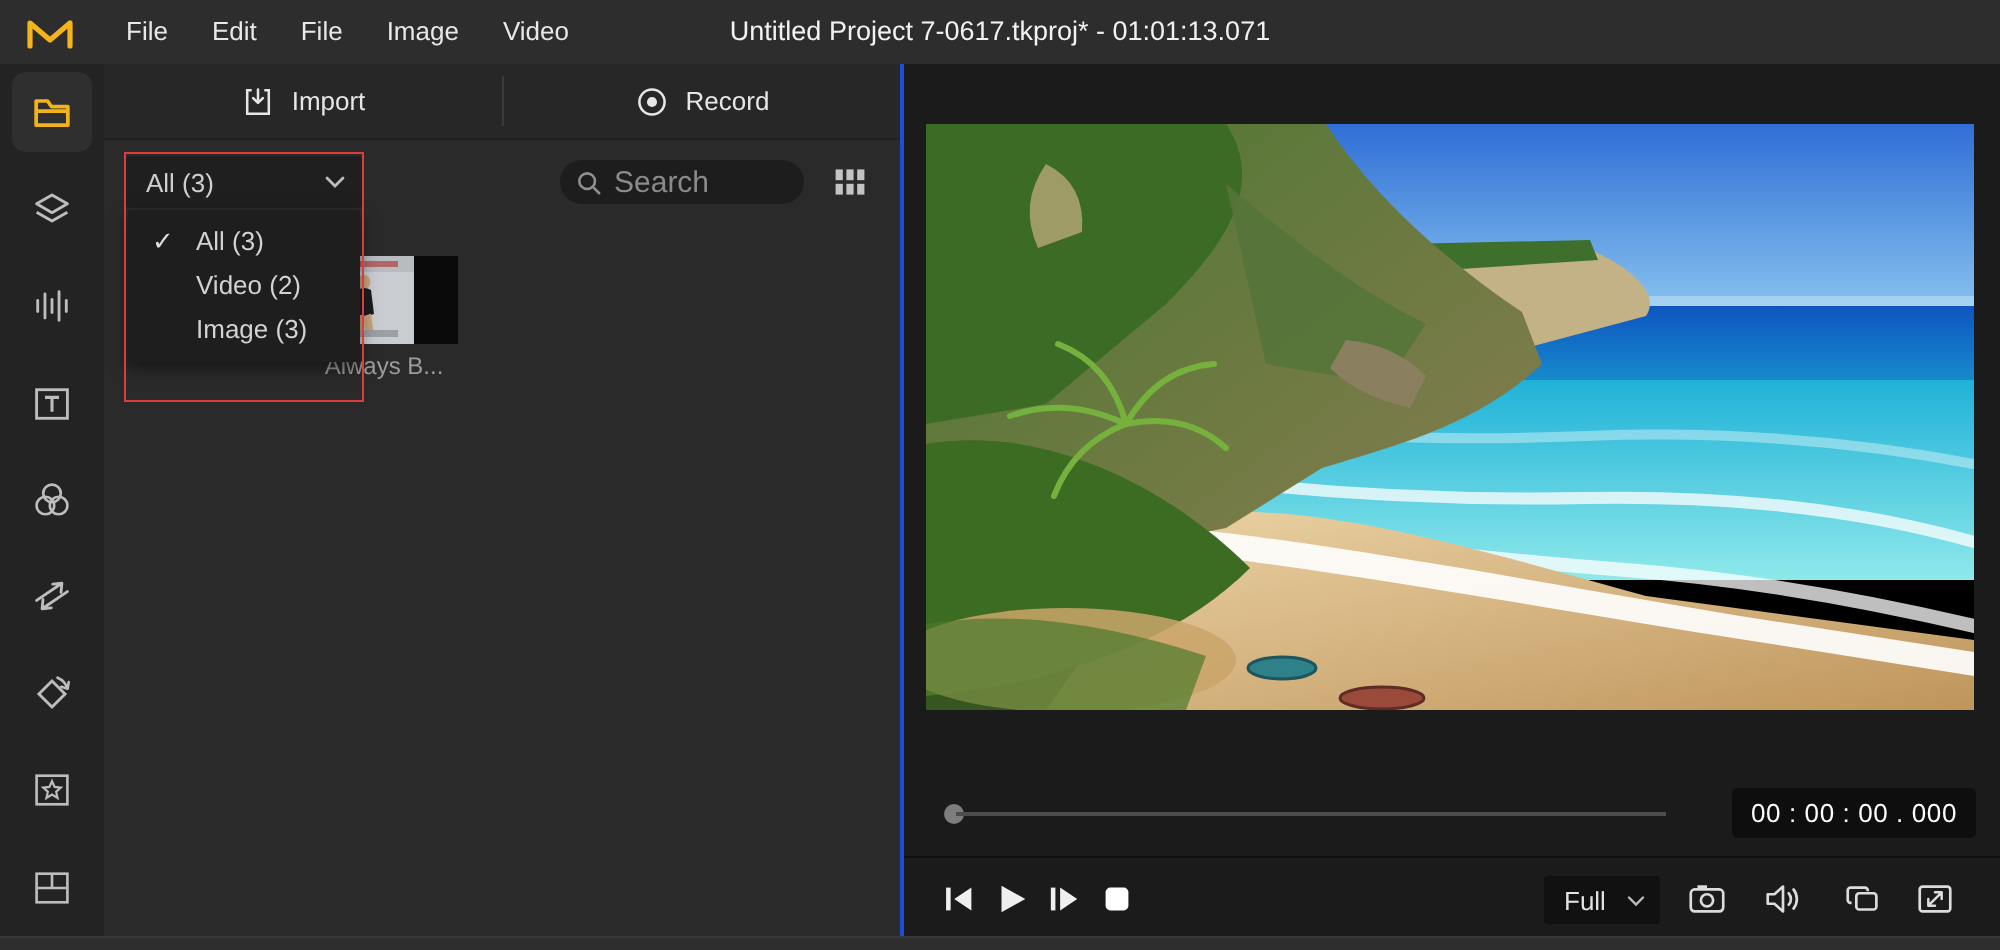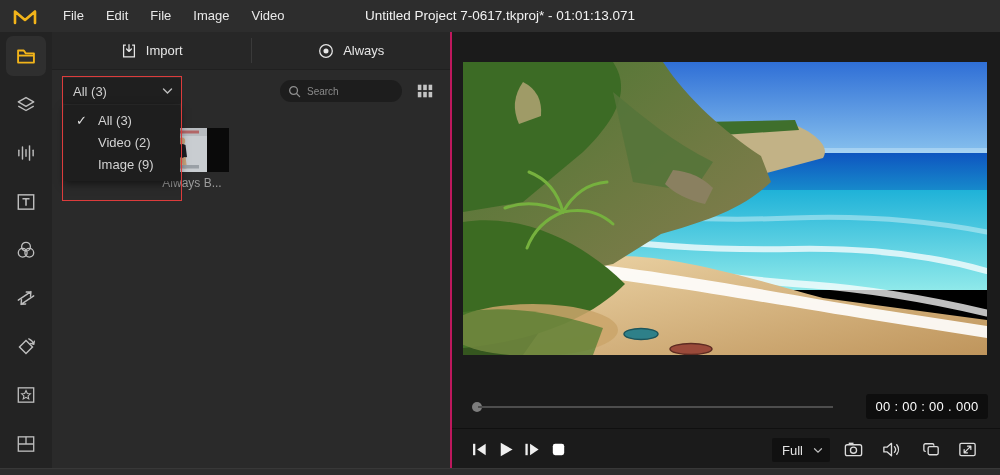--- a/index.html
+++ b/index.html
@@ -32,42 +32,42 @@
     display:flex; border-bottom:1px solid #202020; }
   .tab { flex:1; display:flex; align-items:center; justify-content:center; gap:8px;
     color:#e6e6e6; font-size:13px; }
   .tab-divider { width:1px; background:#3a3a3a; margin:6px 0; }
 
   .filter-btn { position:absolute; left:11px; top:46px; width:118px; height:26px; background:#1f1f1f;
     border-radius:2px; display:flex; align-items:center; color:#cfcfcf; font-size:13px; padding:0 8px 0 10px; }
   .filter-btn .lbl { flex:1; }
   .search-box { position:absolute; left:228px; top:48px; width:122px; height:22px; background:#1d1d1d;
     border-radius:11px; display:flex; align-items:center; padding:0 8px; }
-  .search-box input { background:transparent; border:none; outline:none; color:#bdbdbd; font-size:10px;
+  .search-box input { background:transparent; border:none; outline:none; color:#bdbdbd; font-size:15px;
     width:86px; margin-left:6px; font-family:"Liberation Sans",sans-serif; }
   .search-box input::placeholder { color:#8a8a8a; }
   .grid-btn { position:absolute; left:362px; top:48px; width:22px; height:22px; display:flex;
     align-items:center; justify-content:center; }
 
   .media-item { position:absolute; width:74px; }
   .media-item .thumb { width:74px; height:44px; background:#111; overflow:hidden; position:relative; }
   .media-item .mlabel { margin-top:4px; width:86px; margin-left:-6px; text-align:center; color:#9c9c9c;
     font-size:12px; white-space:nowrap; }
   .badge { position:absolute; left:3px; bottom:3px; width:15px; height:12px; background:#f4f4f4;
     border-radius:2px; font-size:9px; color:#555; display:flex; align-items:center; justify-content:center; }
 
   .filter-menu { position:absolute; left:12px; top:73px; width:116px; background:#1e1e1e;
     padding:5px 0; z-index:5; box-shadow:0 3px 8px rgba(0,0,0,.5); }
   .fm-item { height:22px; line-height:22px; color:#d2d2d2; font-size:13px; padding-left:34px; position:relative; }
   .fm-item .check { position:absolute; left:12px; top:0; color:#e0e0e0; font-size:13px; }
   .highlight-rect { position:absolute; left:10px; top:44px; width:120px; height:125px;
     border:1px solid #dc3c3c; z-index:6; pointer-events:none; }
 
   
-  .right-panel { position:relative; flex:1; background:#1b1b1b; border-left:2px solid #be185d; }
+  .right-panel { position:relative; flex:1; background:#1b1b1b; border-left:2px solid #1d4ed8; }
   .stage { position:absolute; left:11px; top:30px; width:524px; height:293px; background:#000; }
   .stage svg { display:block; }
 
   .scrub-handle { position:absolute; left:20px; top:370px; width:10px; height:10px; border-radius:50%;
     background:#7d7d7d; }
   .scrub-track { position:absolute; left:26px; top:374px; width:355px; height:2px; background:#4d4d4d; }
   .timecode { position:absolute; left:414px; top:362px; width:122px; height:25px; background:#0e0e0e;
     border-radius:3px; color:#fdfdfd; font-size:13px; display:flex; align-items:center; justify-content:center;
     letter-spacing:.3px; }
   .ctrl-divider { position:absolute; left:0; right:0; top:396px; height:1px; background:#101010; }
@@ -179,21 +179,21 @@
             <path d="M10,3 v7 M7.3,7.8 L10,10.5 L12.7,7.8" fill="none" stroke="#e6e6e6" stroke-width="1.4" stroke-linecap="round" stroke-linejoin="round"></path>
           </svg>
           <span>Import</span>
         </div>
         <div class="tab-divider"></div>
         <div class="tab">
           <svg width="18" height="18" viewBox="0 0 20 20">
             <circle cx="10" cy="10" r="7" fill="none" stroke="#e6e6e6" stroke-width="1.4"></circle>
             <circle cx="10" cy="10" r="2.8" fill="#e6e6e6"></circle>
           </svg>
-          <span>Always</span>
+          <span>Record</span>
         </div>
       </div>
 
       <div class="filter-btn">
         <span class="lbl">All (3)</span>
         <svg width="11" height="8" viewBox="0 0 11 8">
           <path d="M1.5,2 L5.5,6 L9.5,2" fill="none" stroke="#bdbdbd" stroke-width="1.4" stroke-linecap="round"></path>
         </svg>
       </div>
 
@@ -240,21 +240,21 @@
 
       <div class="filter-menu">
         <div class="fm-item">
           <span class="check">✓</span>
           <span>All (3)</span>
         </div>
         <div class="fm-item">
           <span>Video (2)</span>
         </div>
         <div class="fm-item">
-          <span>Image (9)</span>
+          <span>Image (3)</span>
         </div>
       </div>
       <div class="highlight-rect"></div>
     </div>
 
     <div class="right-panel">
       <div class="stage">
         <svg width="524" height="293" viewBox="0 0 524 293">
           <defs>
             <linearGradient id="sky" x1="0" y1="0" x2="0" y2="1">

